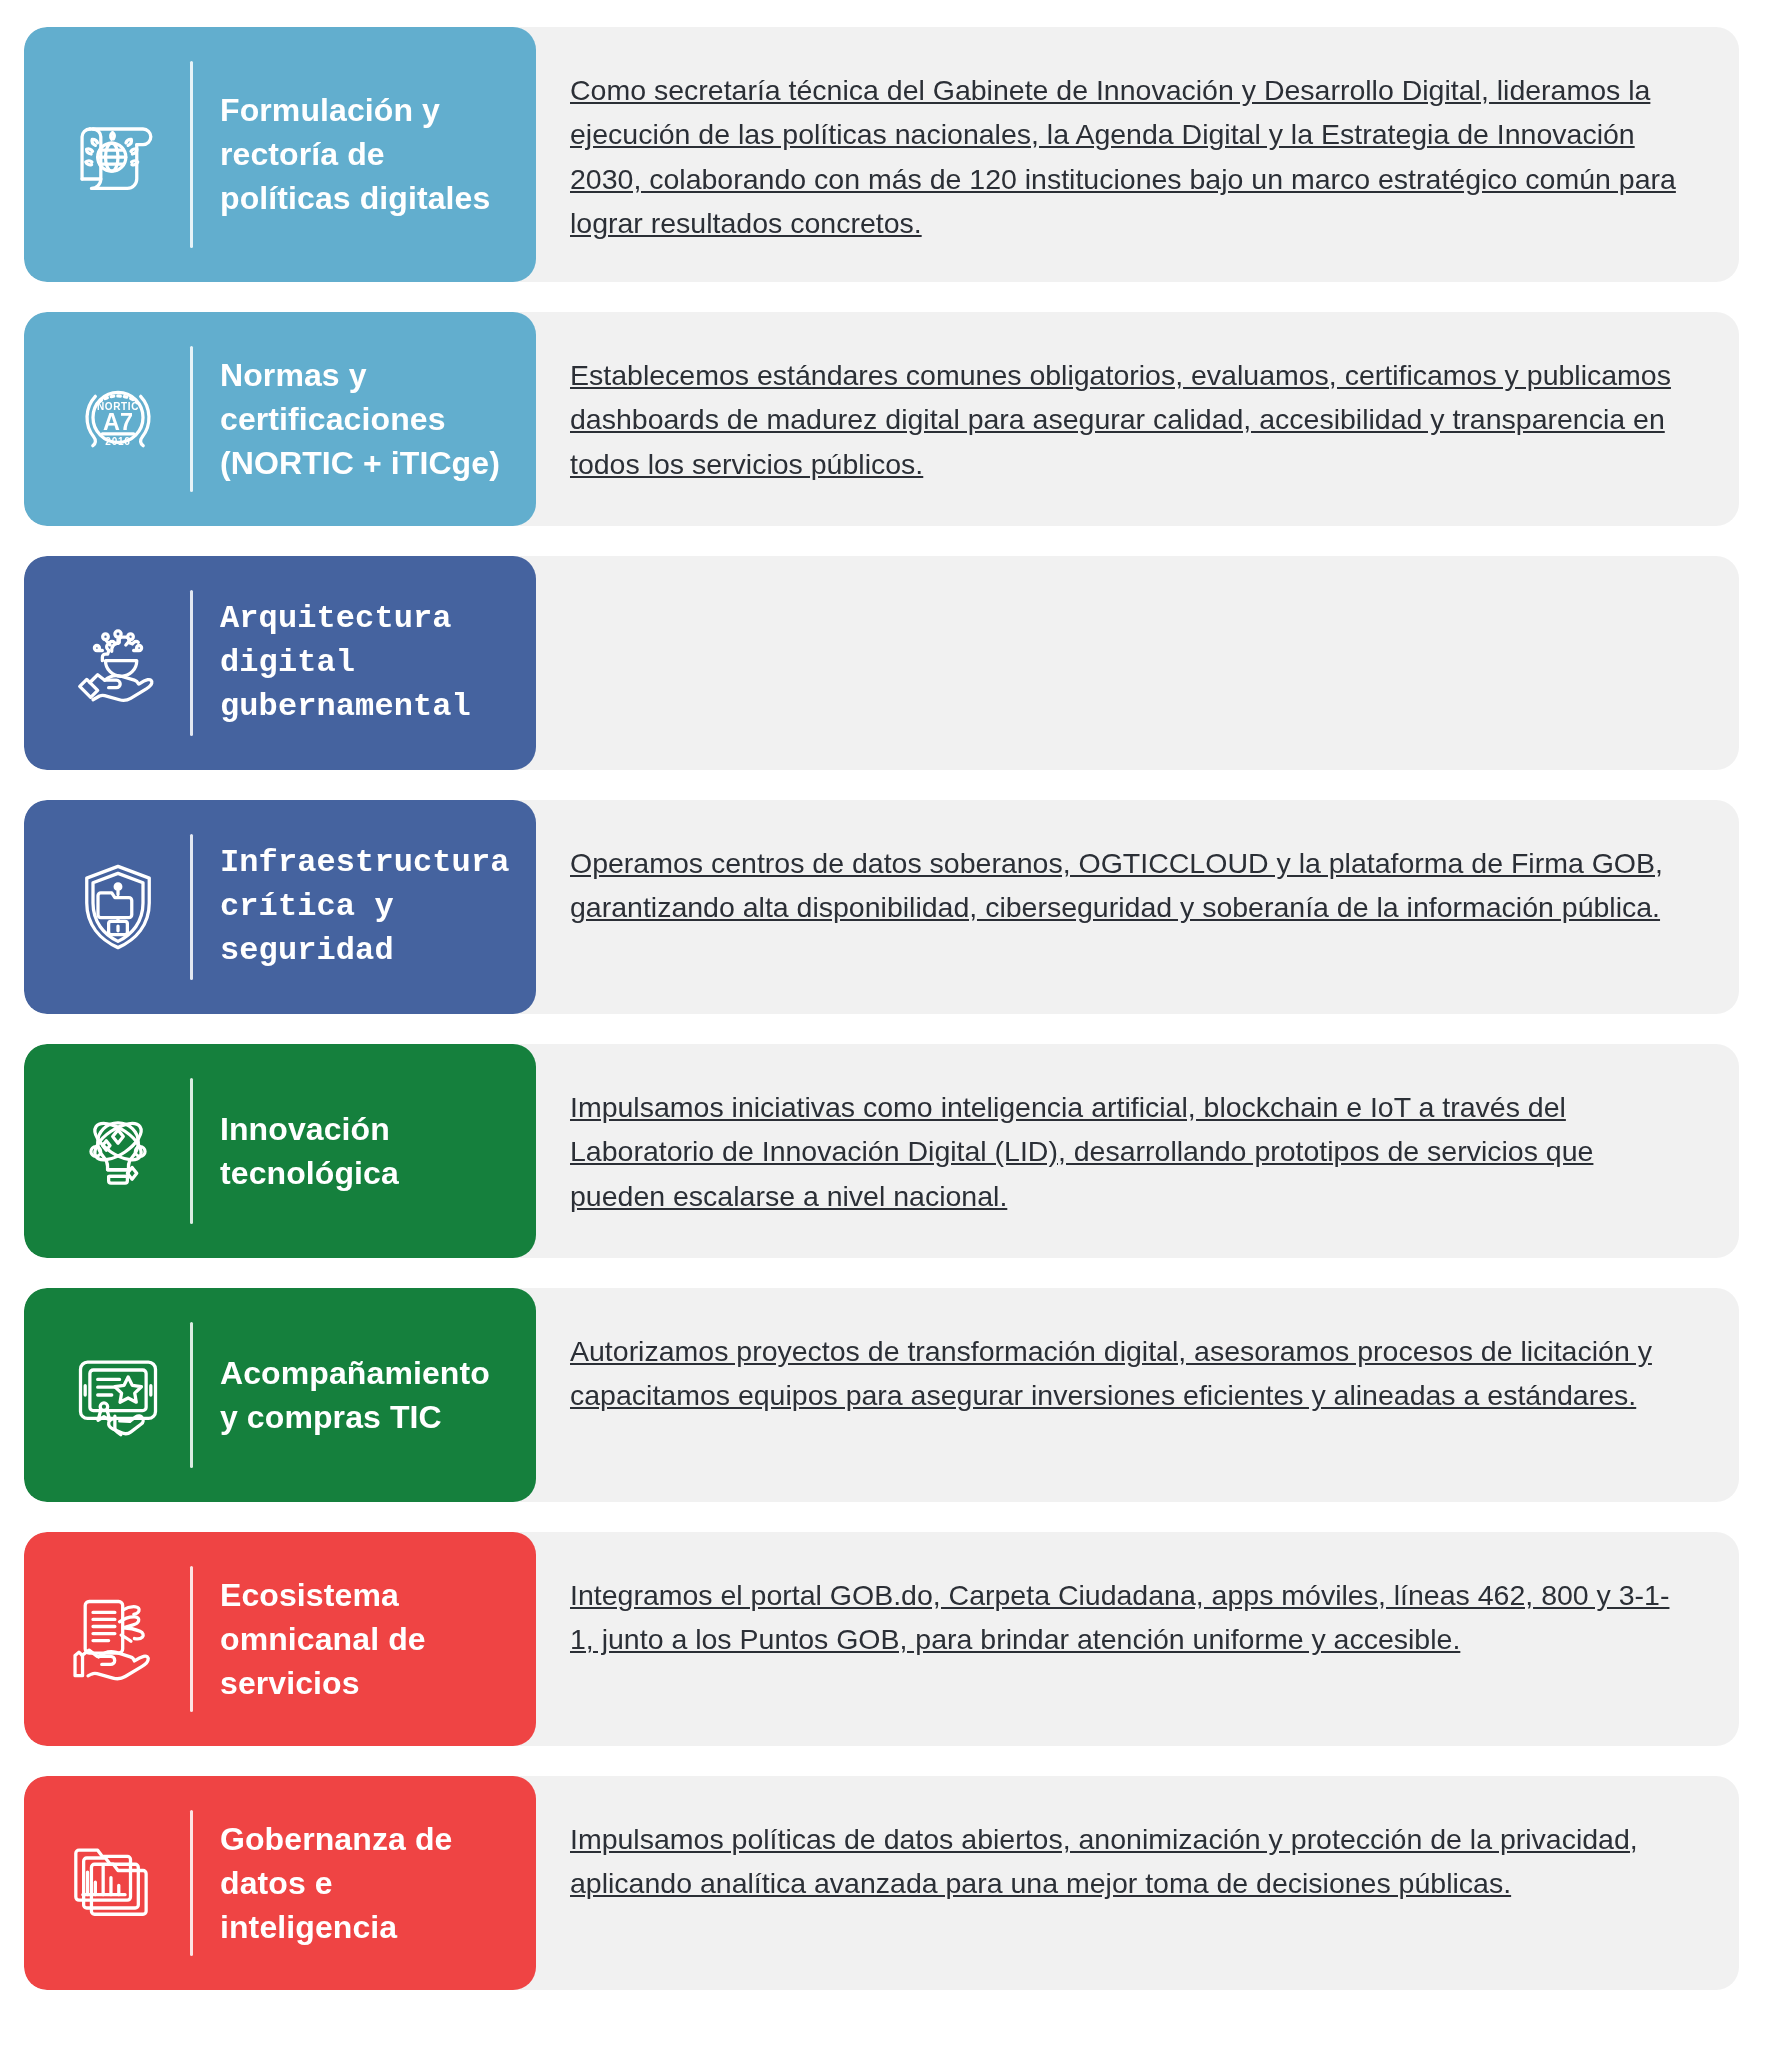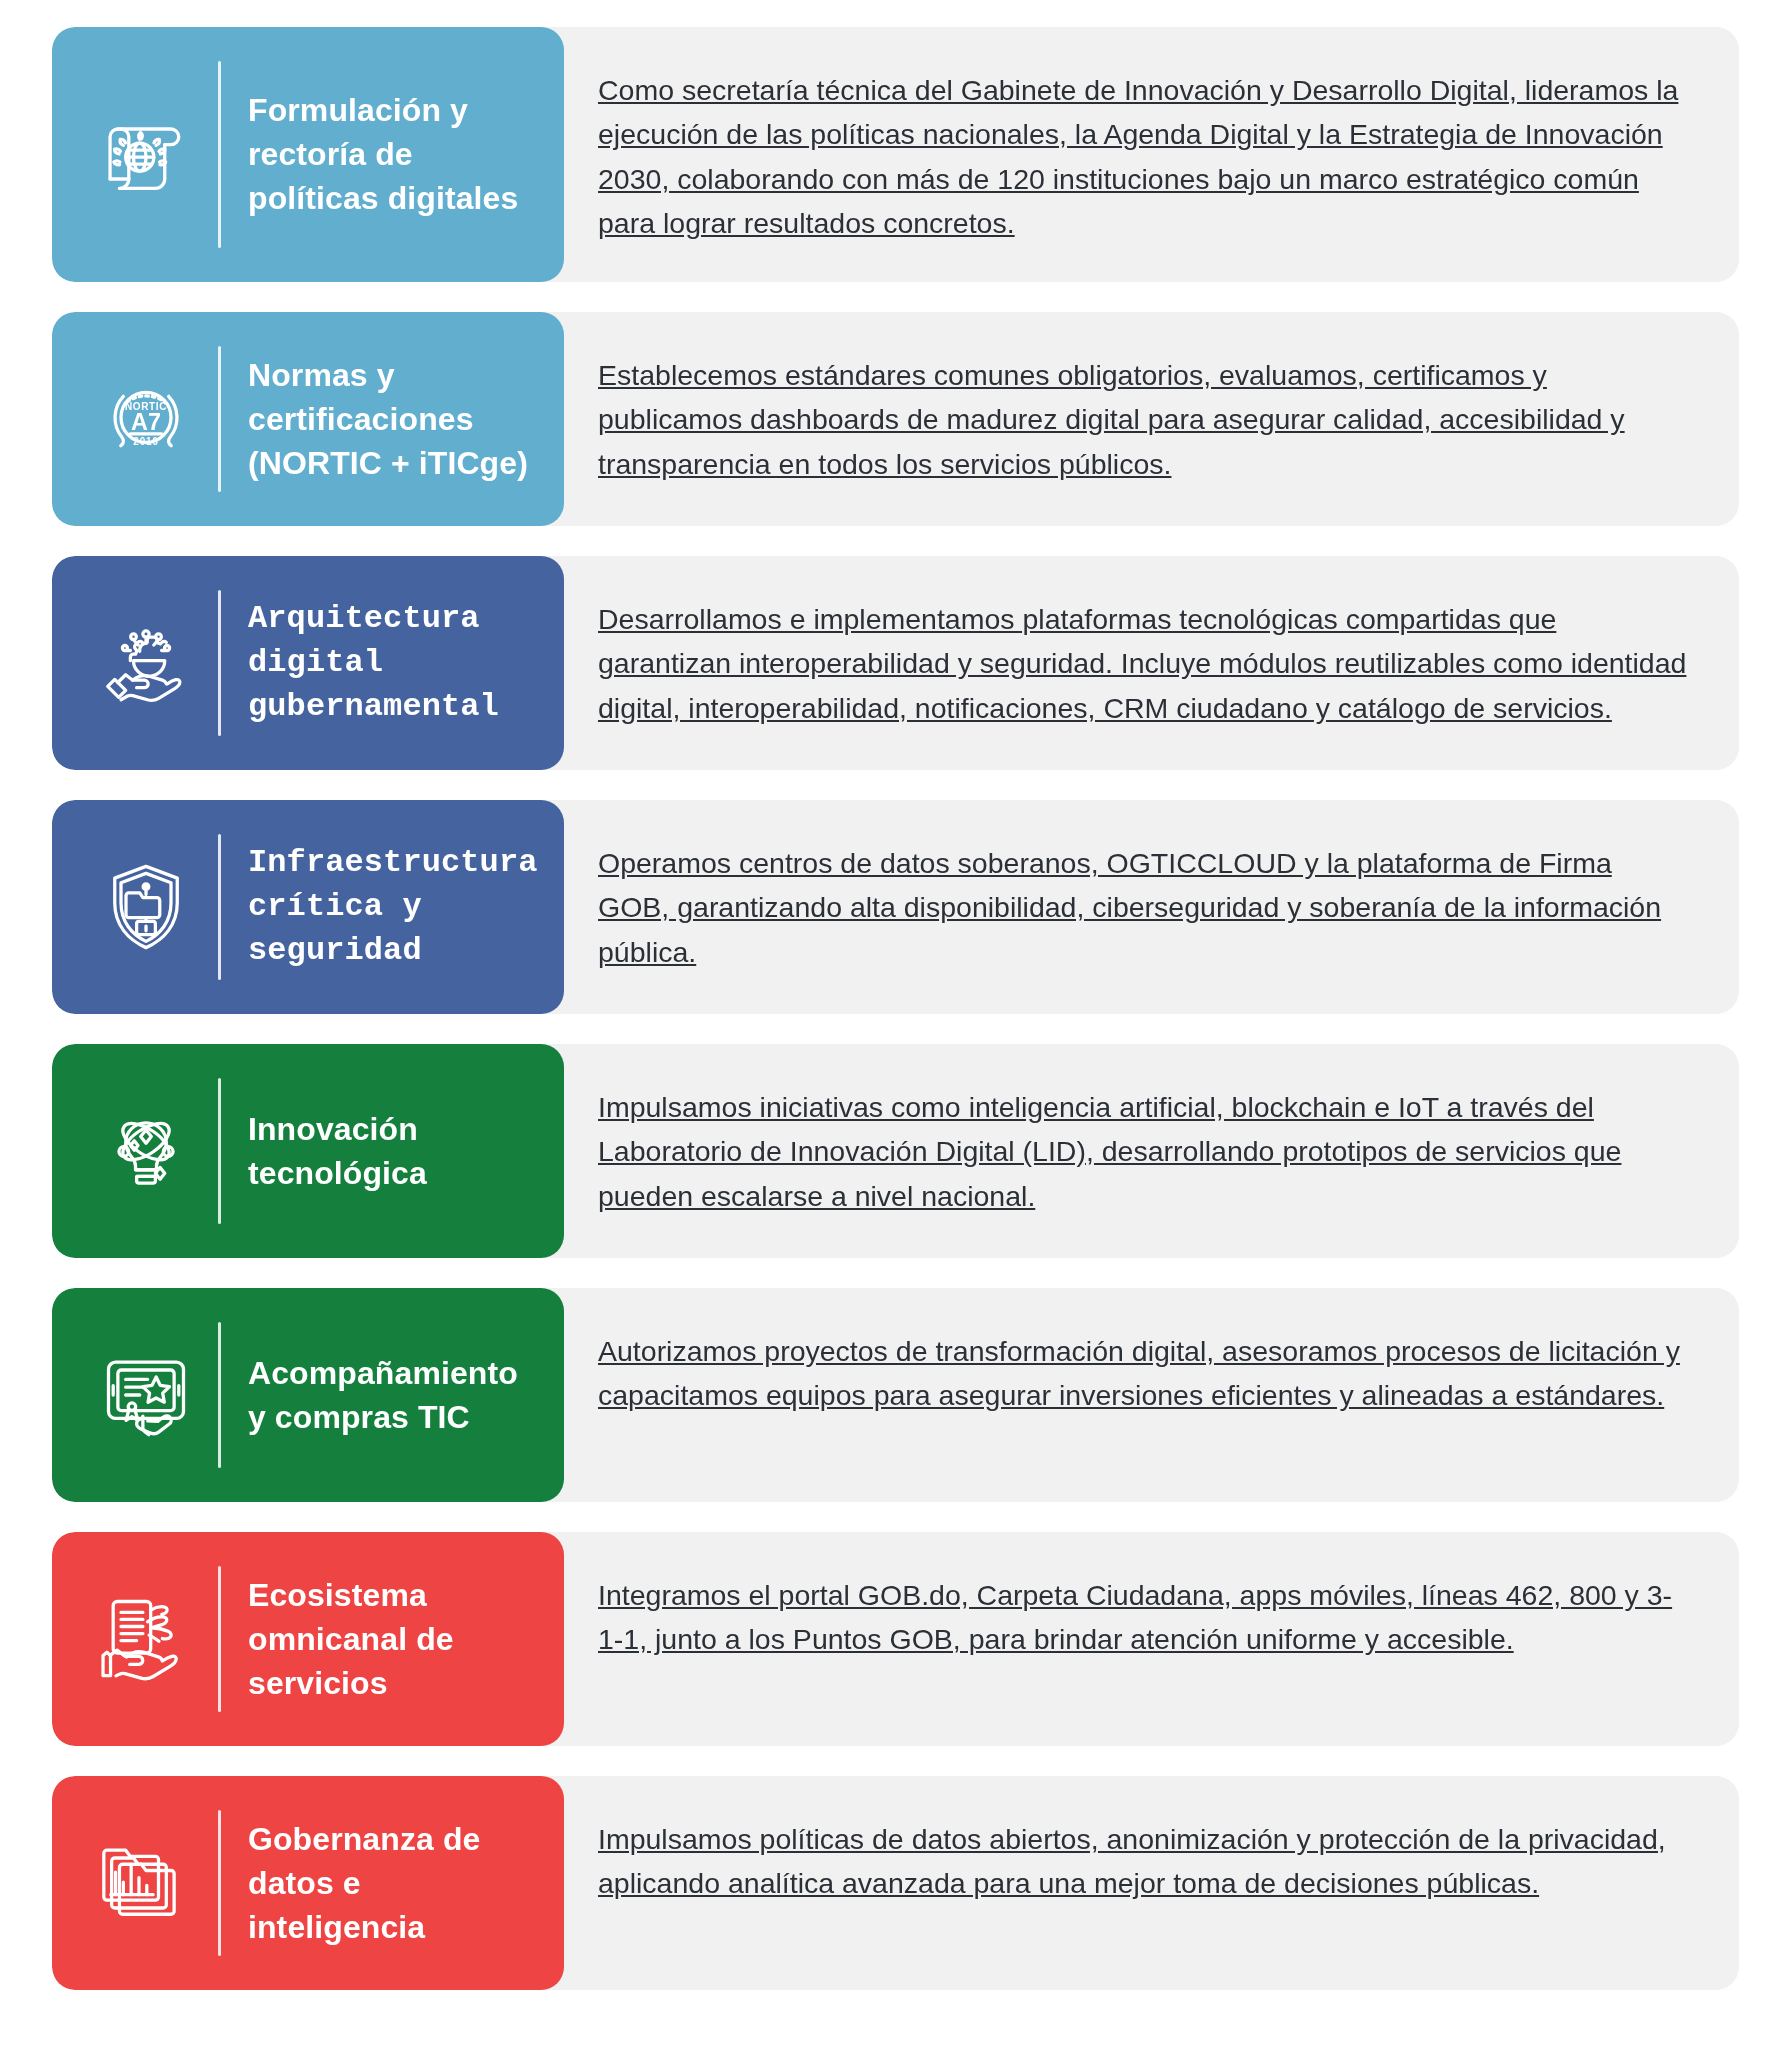--- a/index.html
+++ b/index.html
@@ -4,21 +4,21 @@
 <style>
   * { box-sizing: border-box; margin: 0; padding: 0; }
   html, body {
     width: 1791px;
     background: #ffffff;
     font-family: "Liberation Sans", sans-serif;
   }
   .page {
     width: 1791px;
     min-height: 2051px;
-    padding: 27px 52px 32px 52px;
+    padding: 27px 52px 32px 24px;
     background: #ffffff;
   }
   .card {
     display: flex;
     align-items: stretch;
     background: #f1f1f1;
     border-radius: 23px;
     margin-bottom: 30px;
     overflow: hidden;
     min-height: 214px;
@@ -156,23 +156,20 @@
         <path d="M14 44.5l5-5 4.5 3.5h7.5a2.4 2.4 0 0 1 0 4.8h-5"></path>
         <path d="M23.5 43c3-2.5 7-3.5 10.5-2.5l8.5 2.5a4 4 0 0 1 2.6 2.3"></path>
         <path d="M45.6 45.3c2-1.3 4-2.3 5.4-2.6 1.8-.4 3 .6 2.6 2.2-.3 1.3-1.6 2.5-3.5 3.7l-10 6a9 9 0 0 1-7.2.9l-9.4-2.6a5 5 0 0 0-3.3.2L16 55.5"></path>
         <path d="M12 42.5l-4.5 4.5 7 7 4.5-4.5Z"></path>
       </g>
     </svg>
         </div>
       <div class="divider"></div>
       <div class="head-title">Arquitectura digital gubernamental</div>
     </div>
-    <div class="card-body">
-      <p class="card-desc">Desarrollamos e implementamos plataformas tecnológicas compartidas que garantizan interoperabilidad y seguridad. Incluye módulos reutilizables como identidad digital, interoperabilidad, notificaciones, CRM ciudadano y catálogo de servicios.</p>
-    </div>
     </div>
     <div class="card">
     <div class="card-head tone-mid">
       <div class="icon-wrap">
     <svg viewBox="0 0 64 64">
       <g fill="none" stroke="#ffffff" stroke-width="2.1" stroke-linecap="round" stroke-linejoin="round">
         <path d="M32 6 12 13.5v16c0 14 8.5 23.5 20 28.5 11.5-5 20-14.5 20-28.5v-16Z"></path>
         <path d="M32 10.5 16 16.5v13c0 12 7 20.2 16 24.5 9-4.3 16-12.5 16-24.5v-13Z"></path>
         <path d="M21 23h7l2 3h9a1.8 1.8 0 0 1 1.8 1.8V37a1.8 1.8 0 0 1-1.8 1.8H21A1.8 1.8 0 0 1 19.2 37V24.8A1.8 1.8 0 0 1 21 23Z"></path>
         <path d="M32 19v5M32 17.2a1.8 1.8 0 1 1 0 3.6 1.8 1.8 0 0 1 0-3.6Z"></path>

